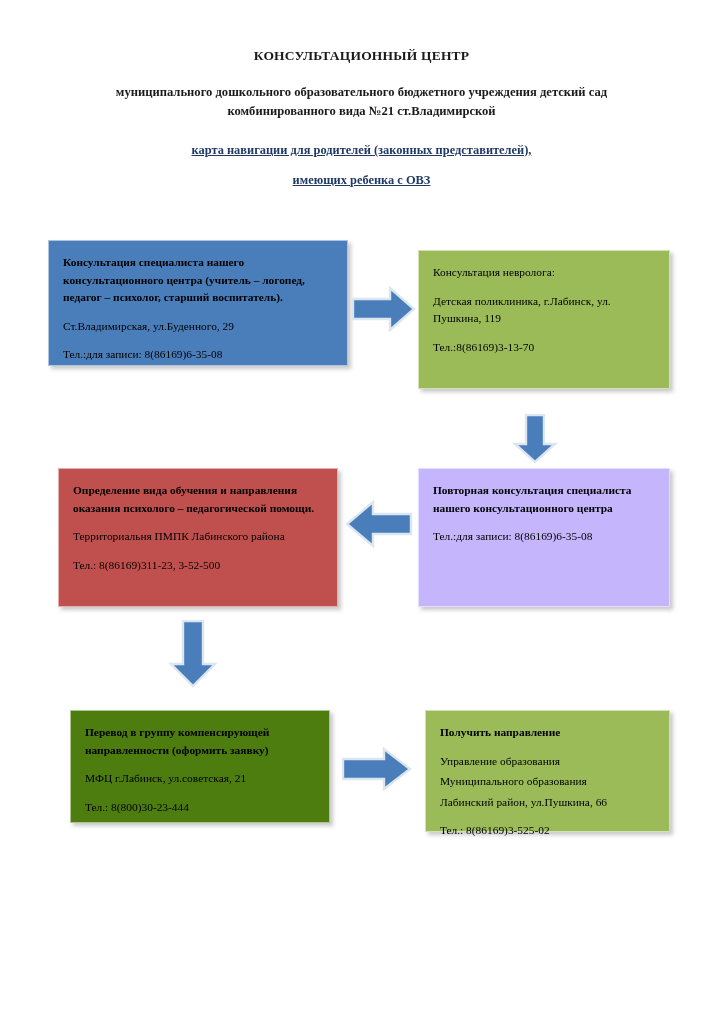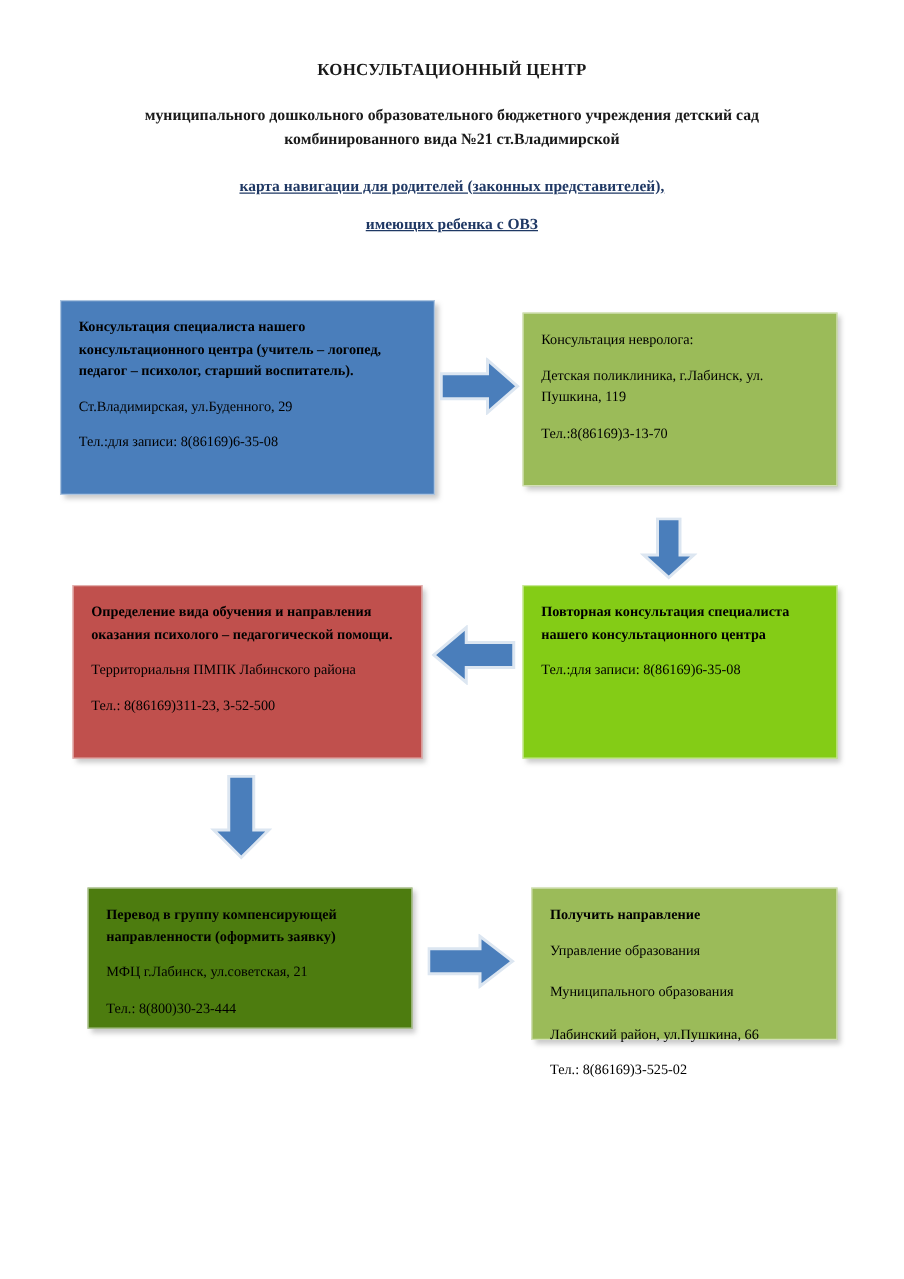--- a/index.html
+++ b/index.html
@@ -68,27 +68,27 @@
     font-size: 11.4px;
     line-height: 17.5px;
   }
   .box p.b {
     font-weight: bold;
   }
   .box p + p {
     margin-top: 11px;
   }
   .box p.tight + p.tight {
-    margin-top: 16px;
+    margin-top: 3px;
   }
 
-  #box-specialist   { left: 48px;  top: 240px; width: 300px; height: 156px; background: #4a7ebb; }
+  #box-specialist   { left: 48px;  top: 240px; width: 300px; height: 126px; background: #4a7ebb; }
   #box-neurologist  { left: 418px; top: 250px; width: 252px; height: 139px; background: #9bbb59; }
   #box-pmpk         { left: 58px;  top: 468px; width: 280px; height: 139px; background: #c0504d; }
-  #box-repeat       { left: 418px; top: 468px; width: 252px; height: 139px; background: #84cc16; }
+  #box-repeat       { left: 418px; top: 468px; width: 252px; height: 139px; background: #c4b5fd; }
   #box-transfer     { left: 70px;  top: 710px; width: 260px; height: 113px; background: #4d7c0f; }
   #box-referral     { left: 425px; top: 710px; width: 245px; height: 122px; background: #9bbb59; }
 
   
   .arrow {
     position: absolute;
   }
   .arrow svg { display: block; }
 
   #arrow-1 { left: 352px; top: 286px; }

